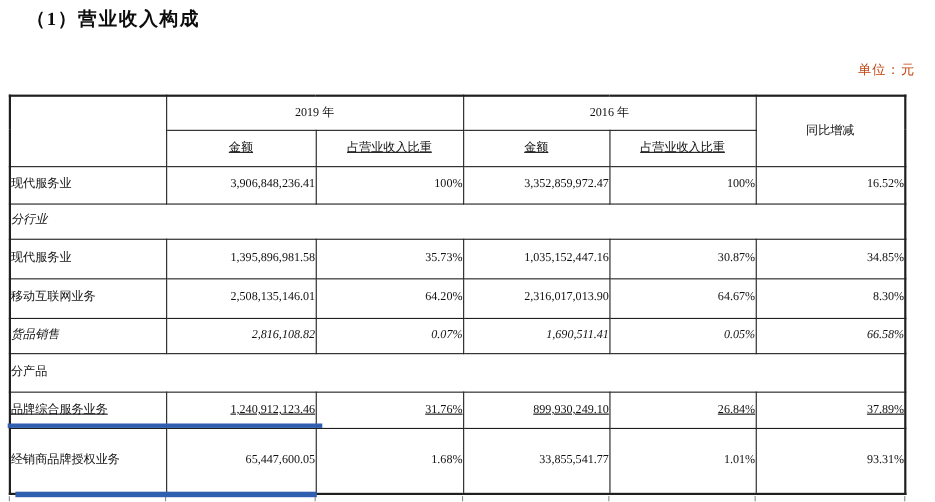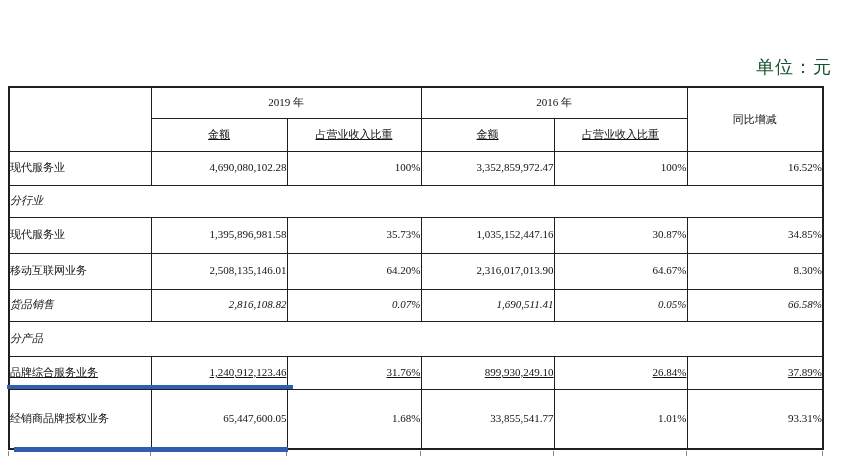--- a/index.html
+++ b/index.html
@@ -12,21 +12,21 @@
   }
   .canvas { position: relative; width: 850px; height: 456px; overflow: hidden; background: #ffffff; }
 
   .doc-title {
     position: absolute; left: 24px; top: 6px;
     font-size: 17px; font-weight: bold; letter-spacing: 1.5px;
     color: #0d0d0d;
   }
   .unit-label {
     position: absolute; top: 55px; right: 18px;
-    font-size: 18px; color: #14532d; letter-spacing: 1px;
+    font-size: 12px; color: #c2410c; letter-spacing: 1px;
   }
 
   table.rev {
     position: absolute; left: 8px; top: 86px;
     border-collapse: collapse; table-layout: fixed;
     border: 2px solid #1f1f1f;
   }
   table.rev td {
     border: 1px solid #1f1f1f;
     font-size: 11px;
@@ -40,34 +40,35 @@
   td.lbl  { text-align: left;  padding-left: 11px; padding-right: 4px; }
   td.num  { text-align: right; padding-right: 4px; }
   td.hdr  { text-align: center; background: #d4d4d4; }
   td.section { text-align: left; padding-left: 11px; background: #d4d4d4; }
 
   tr.h31 { height: 31px; }
   tr.h33 { height: 33px; text-decoration: underline; }
   tr.h34 { height: 34px; }
   tr.h32 { height: 32px; font-style: italic; }
   tr.h36 { height: 36px; }
-  tr.h35 { height: 35px; font-style: italic; }
+  tr.h35 { height: 35px; }
   tr.h60 { height: 60px; }
 
   .blue-line { position: absolute; background: #2f5fae; z-index: 5; }
   #underline-1 { left: 7px;  top: 385px; width: 286px; height: 4px; }
   #underline-2 { left: 14px; top: 447px; width: 274px; height: 5px; }
 
   .stub { position: absolute; width: 1px; height: 5px; top: 451px; background: #8a8a8a; z-index: 2; }
 </style>
 </head>
 <body>
 
 <div class="canvas">
 
+  <div class="doc-title">（1）营业收入构成</div>
   <div class="unit-label">单位：元</div>
 
   <table class="rev">
     <colgroup>
       <col style="width:142px">
         <col style="width:136px">
         <col style="width:134px">
       <col style="width:133px">
         <col style="width:133px">
         <col style="width:136px">
@@ -81,21 +82,21 @@
       </tr>
       <tr class="h33">
         <td class="hdr">金额</td>
         <td class="hdr">占营业收入比重</td>
         <td class="hdr">金额</td>
         <td class="hdr">占营业收入比重</td>
       </tr>
 
       <tr class="h34">
         <td class="lbl gray">现代服务业</td>
-        <td class="num">4,690,080,102.28</td>
+        <td class="num">3,906,848,236.41</td>
         <td class="num gray">100%</td>
         <td class="num">3,352,859,972.47</td>
         <td class="num gray">100%</td>
         <td class="num">16.52%</td>
       </tr>
 
       <tr class="h32">
         <td class="section" colspan="6">分行业</td>
       </tr>
 

